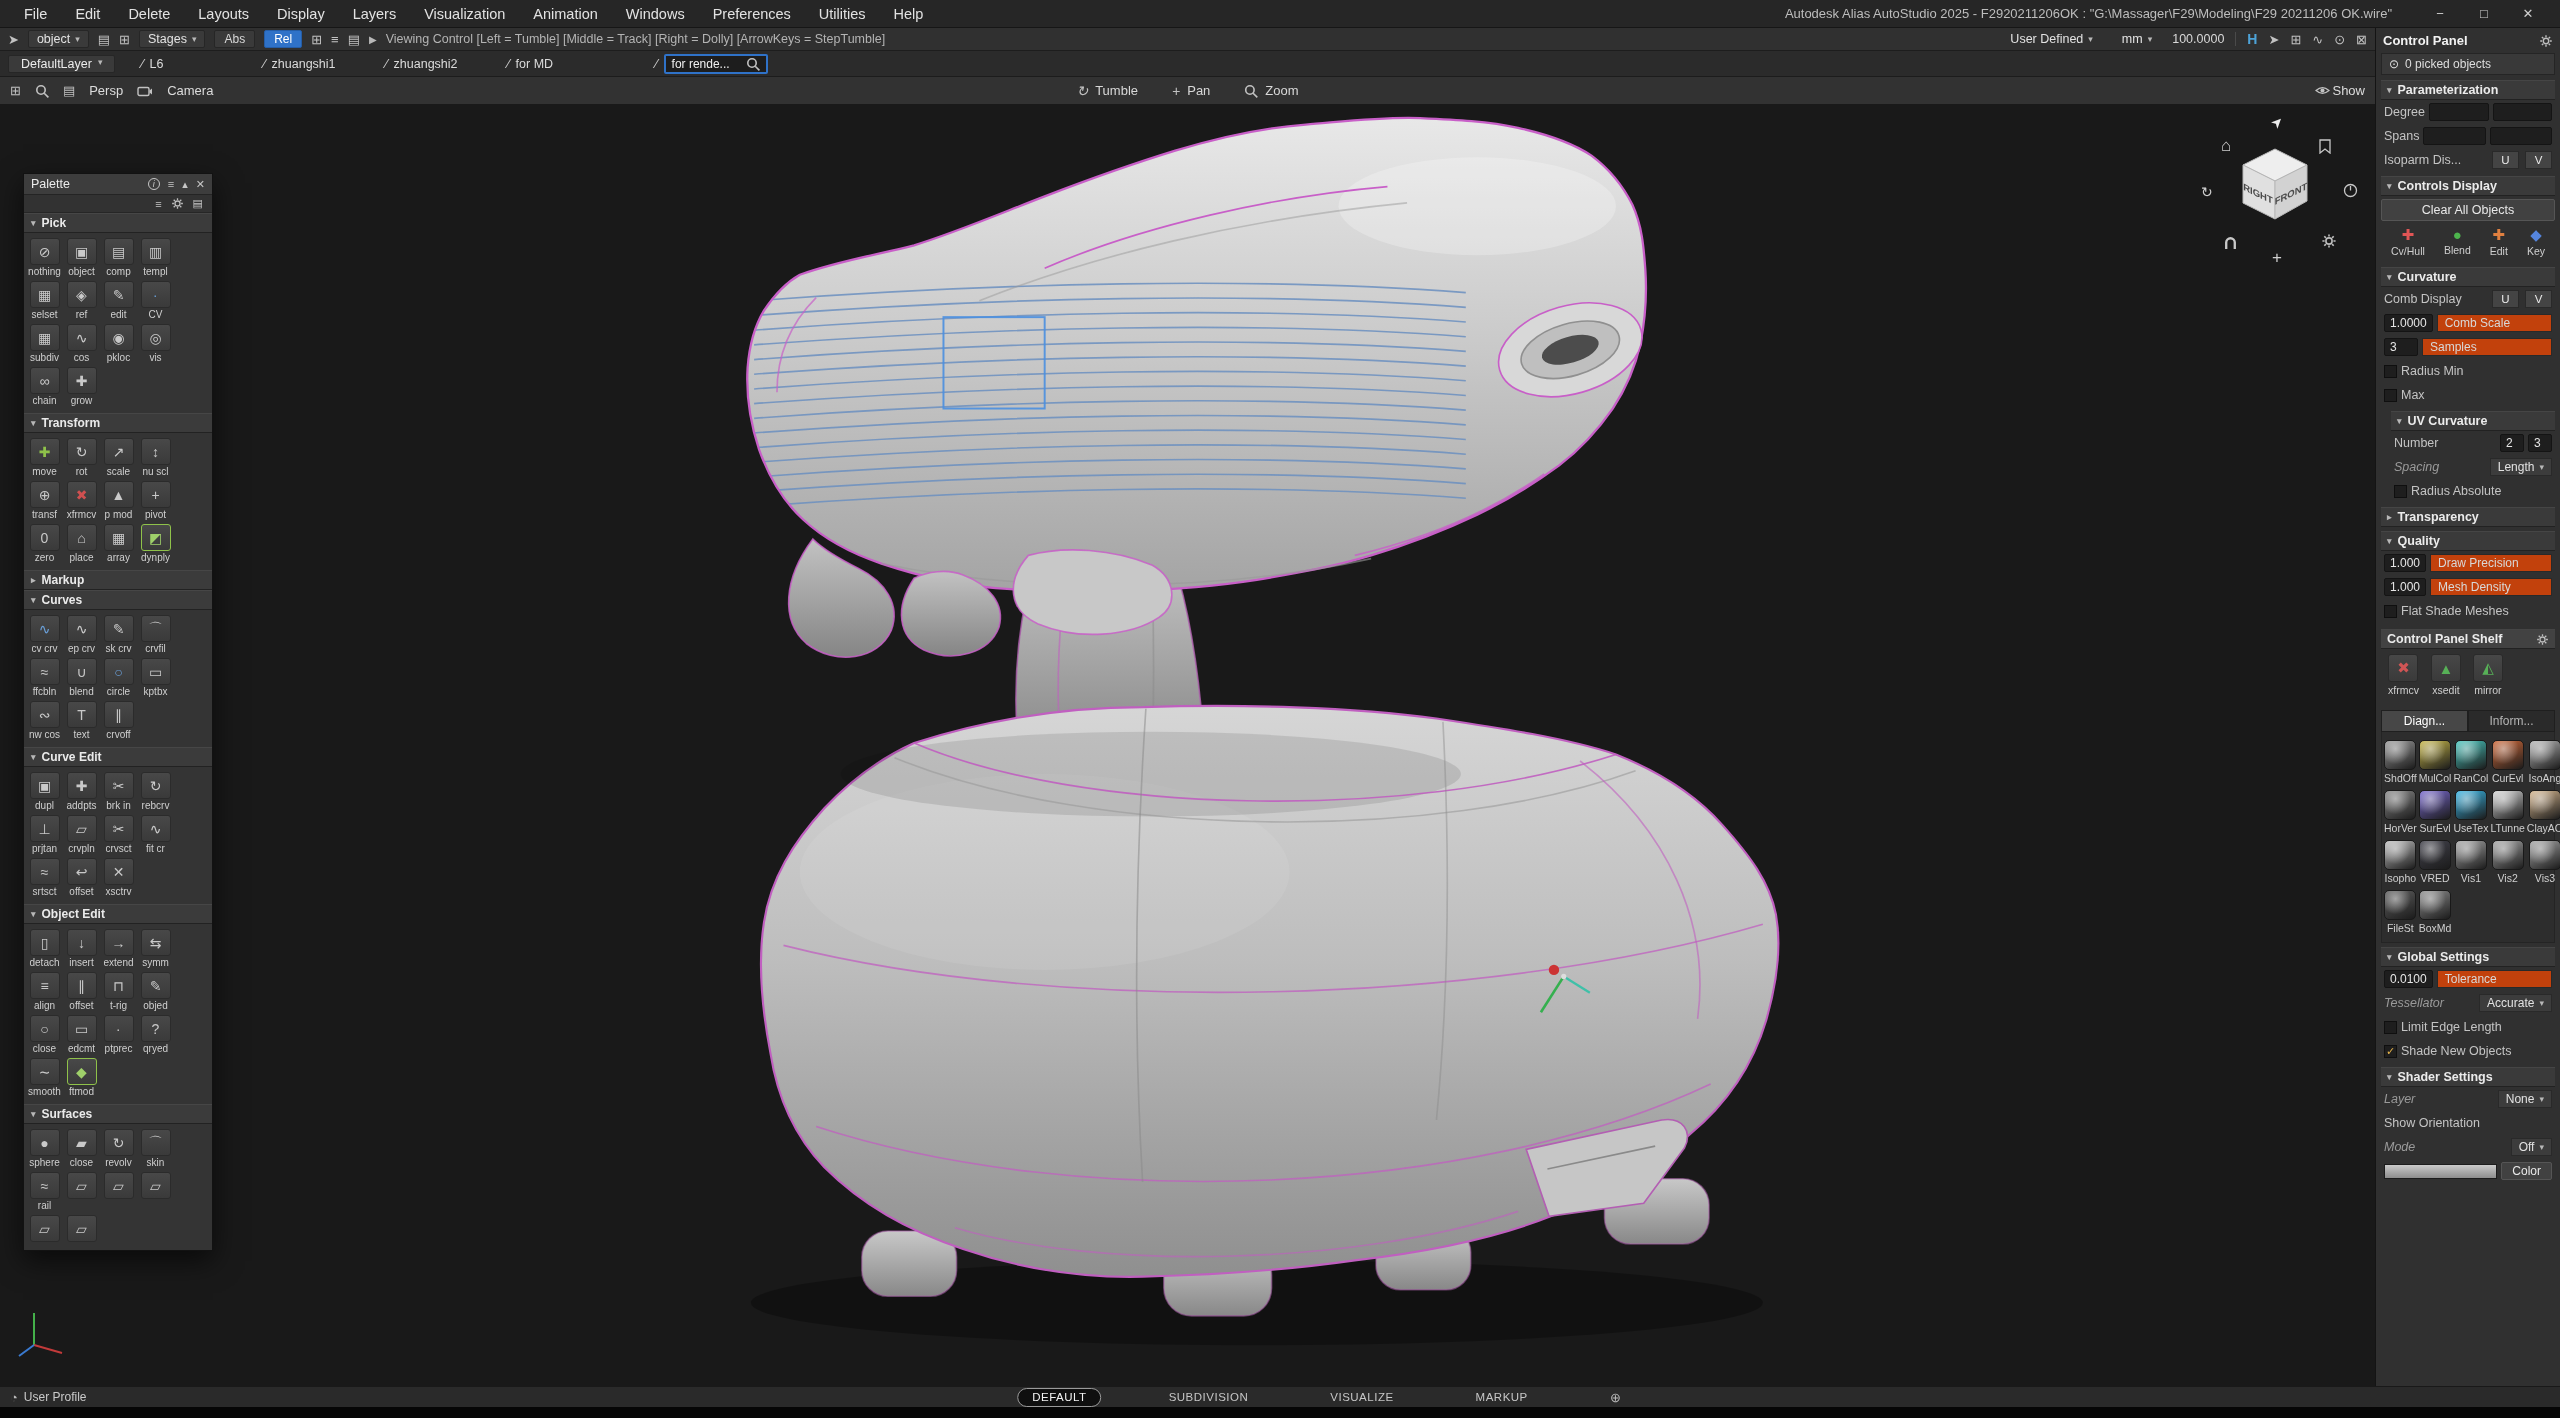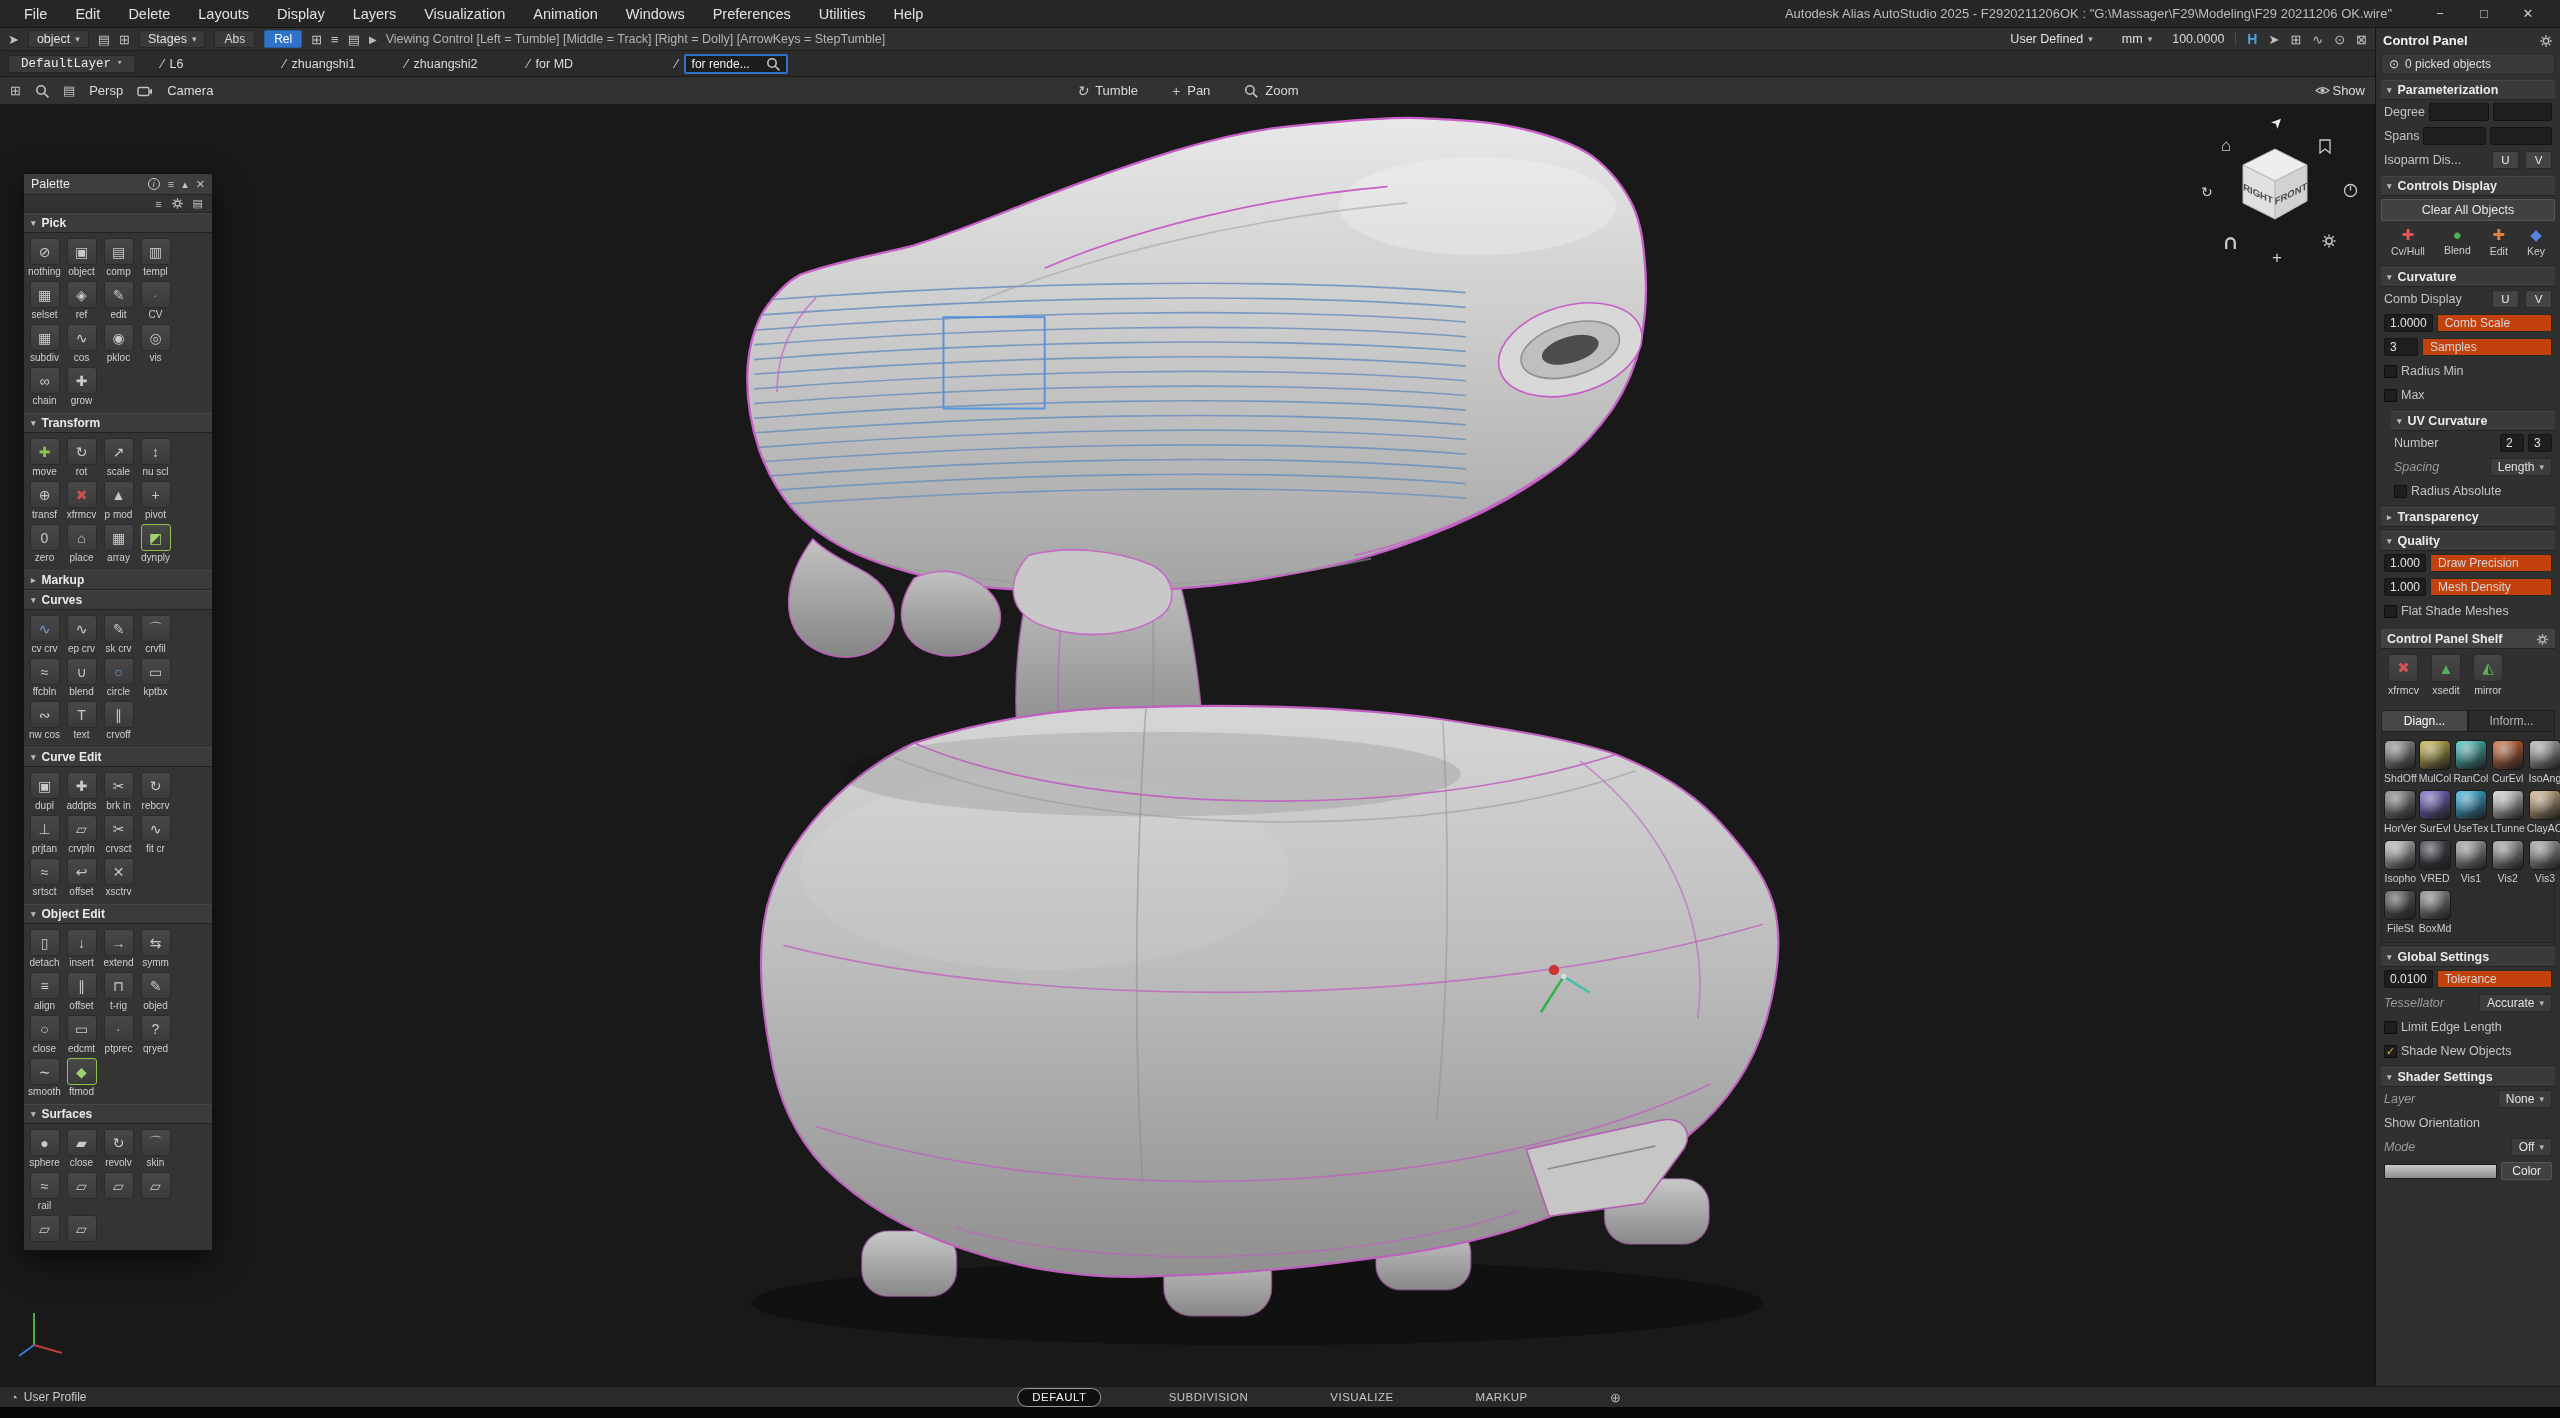--- a/index.html
+++ b/index.html
@@ -25,21 +25,21 @@
   .tb-toggle.active{background:#2f72c8;border-color:#255da6;color:#fff}
   .tb-play{font-size:10px;color:#b8b8b8}
   .tb-hint{font-size:12.5px;color:#b4b4b4;white-space:nowrap}
   .tb-right{margin-left:auto;display:flex;align-items:center;gap:11px}
   .tb-val{font-size:12.5px;color:#d8d8d8}
   .tb-sep{width:1px;height:14px;background:#4a4a4a}
   .tb-h{font-size:14px;font-weight:bold;color:#4da3d8}
 
   
   .lbar{position:absolute;left:0;top:51px;width:2375px;height:26px;background:#2b2b2b;border-bottom:1px solid #1c1c1c;display:flex;align-items:center;padding:0 8px;gap:26px}
-  .lbar-default{display:flex;align-items:flex-start;gap:6px;background:#3a3a3a;border:1px solid #262626;border-radius:2px;color:#ececec;font-size:12.5px;padding:1px 12px;font-family:Liberation Mono, monospace}
+  .lbar-default{display:flex;align-items:flex-start;gap:6px;background:#3a3a3a;border:1px solid #262626;border-radius:2px;color:#ececec;font-size:12.5px;padding:1px 12px;font-family:Liberation Sans, sans-serif}
   .ltabs{display:flex;align-items:center}
   .ltab{display:flex;align-items:center;gap:6px;min-width:122px;font-size:12.5px;color:#dcdcdc}
   .slash{font-style:normal;font-size:13px;color:#cfcfcf}
   .lsearch{display:flex;align-items:center;gap:6px;background:#1d1d1d;border:2px solid #2f72c8;border-radius:2px;padding:0 6px;height:20px;font-size:12px;color:#f0f0f0;min-width:104px}
   .lsearch svg{margin-left:auto}
 
   
   .vtb{position:absolute;left:0;top:77px;width:2375px;height:28px;background:#323232;border-bottom:1px solid #191919;display:flex;align-items:center;padding:0 10px;gap:14px}
   .vtb-label{font-size:13px;color:#dcdcdc}
   .vtb-center{position:absolute;left:50%;transform:translateX(-50%);display:flex;align-items:center;gap:34px}

